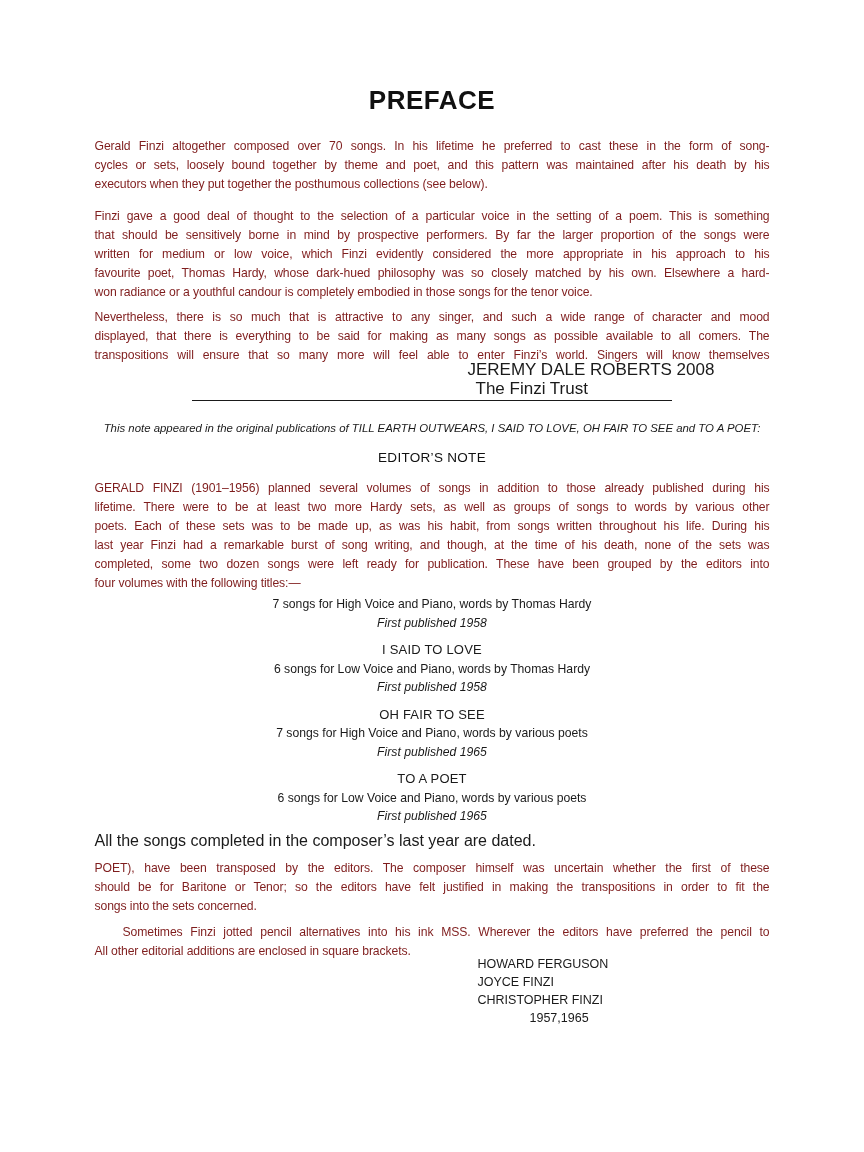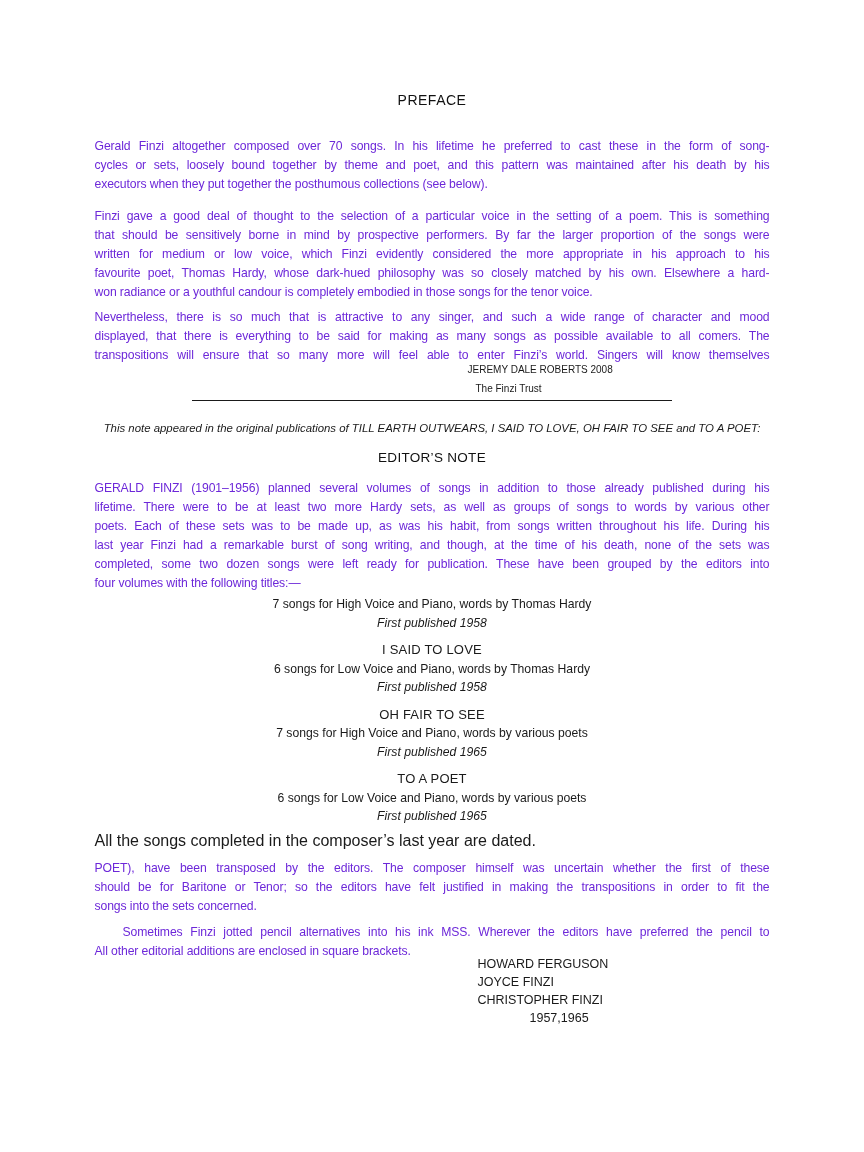--- a/index.html
+++ b/index.html
@@ -14,42 +14,42 @@
     overflow: hidden;
   }
   .content {
     width: 675px;
     margin: 0 auto;
     padding-top: 88px;
   }
   .title {
     margin: 0;
     text-align: center;
-    font-size: 14px;
+    font-size: 26px;
     line-height: 24px;
-    font-weight: normal;
+    font-weight: bold;
     letter-spacing: 0.5px;
     color: #111;
   }
   .para {
     font-size: 12.2px;
     line-height: 19px;
     letter-spacing: -0.1px;
-    color: #6d28d9;
+    color: #7f1d1d;
   }
   .para .line { text-align: justify; text-align-last: justify; }
   .para .line.last { text-align-last: left; }
   .para .line.indent { text-indent: 28px; }
   .p1 { margin-top: 25px; }
   .p2 { margin-top: 13px; }
   .p3 { margin-top: 6px; }
   .sig-preface {
     margin-top: -5px;
     margin-left: 373px;
-    font-size: 10px;
+    font-size: 17px;
     line-height: 19px;
   }
   .sig-preface .org { margin-left: 8px; }
   .divider {
     width: 480px;
     margin: 2px auto 0;
     border: 0;
     border-top: 1.4px solid #1a1a1a;
   }
   .intro-note {

